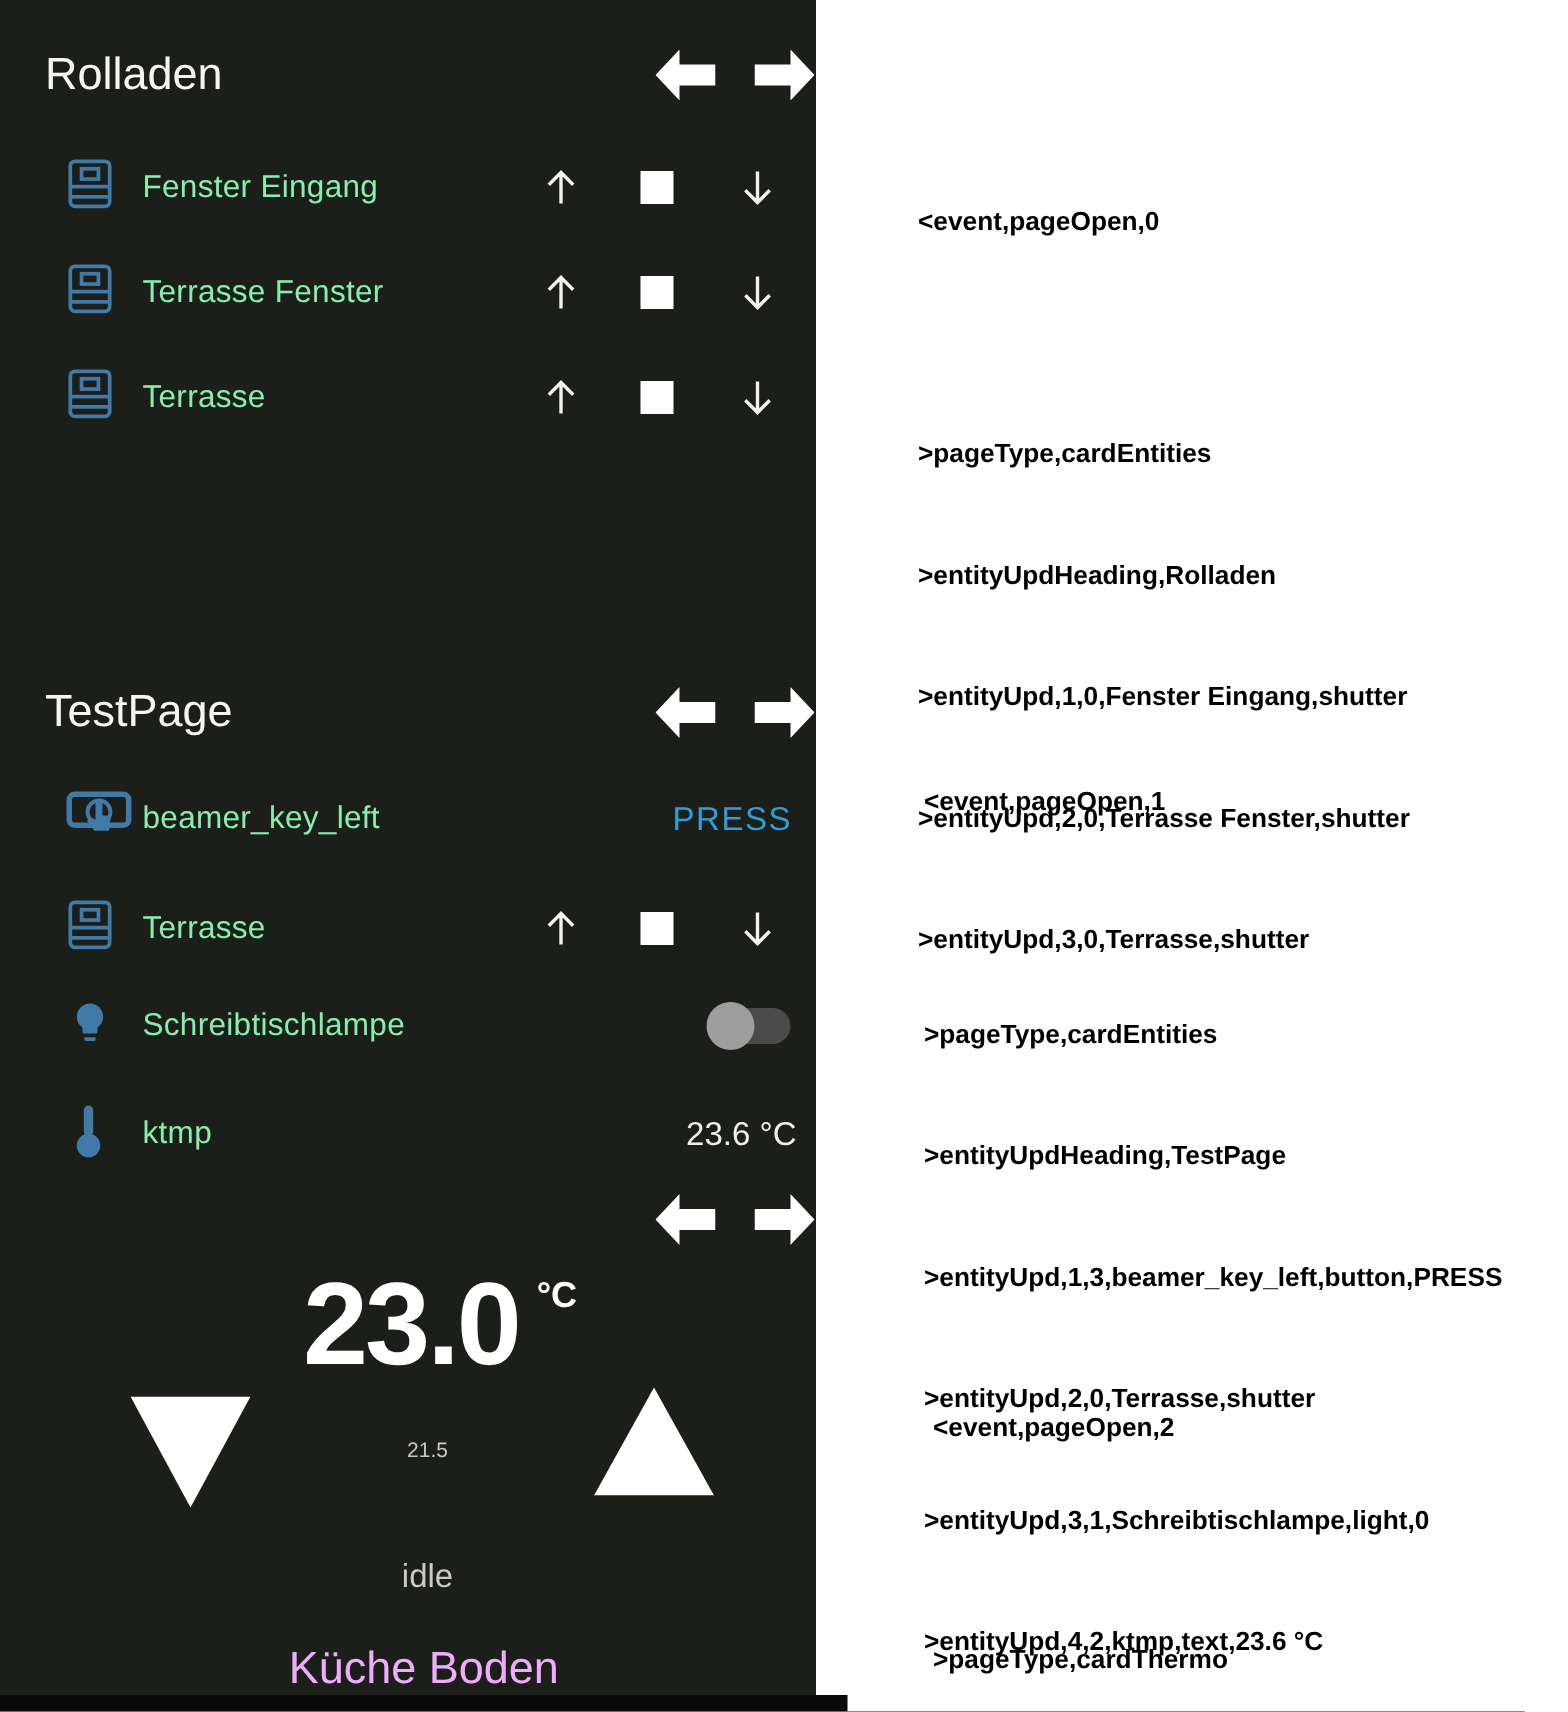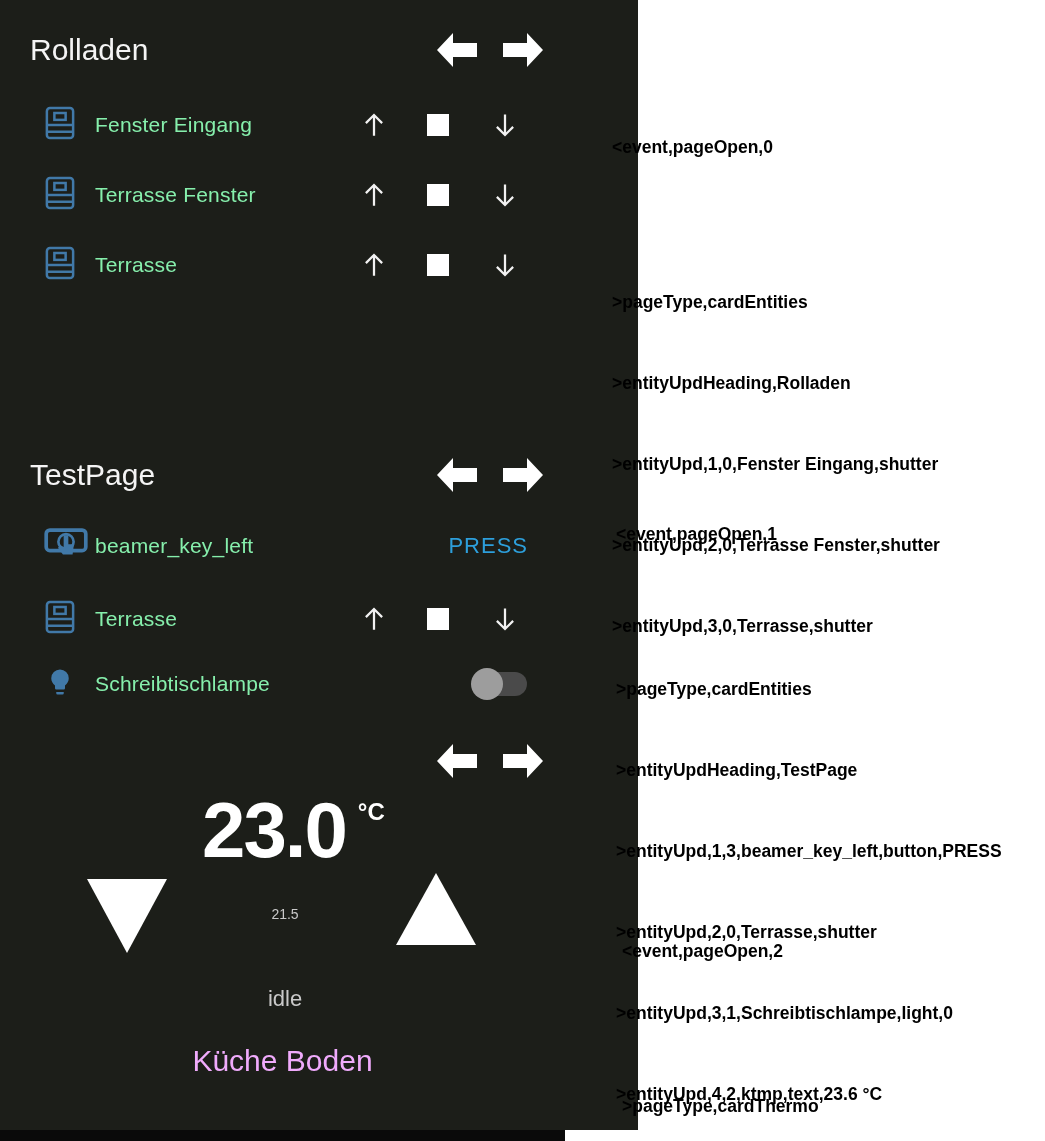--- a/index.html
+++ b/index.html
@@ -4,21 +4,21 @@
 <style>
   * { box-sizing: border-box; }
   html,body { margin:0; padding:0; }
   body {
     width:1045px; height:1141px; position:relative; background:#ffffff;
     font-family:"Liberation Sans", sans-serif; overflow:hidden;
   }
   .canvas { position:absolute; inset:0; }
 
   
-  .panel-column { position:absolute; left:0; top:0; width:638px; height:1130px; background:#1c1e19; overflow:hidden; }
+  .panel-column { position:absolute; left:0; top:0; width:544px; height:1130px; background:#1c1e19; overflow:hidden; }
   .footer-strip { position:absolute; left:0; top:1130px; width:565px; height:11px; background:#0a0a0a; }
 
   .panel { position:absolute; left:0; width:565px; }
   .panel-title { position:absolute; left:30px; margin:0; font-size:30px; font-weight:400; color:#f4f4f4; white-space:nowrap; }
   .nav { position:absolute; left:437px; display:flex; gap:26px; }
   .nav-btn { width:40px; height:34px; display:block; }
   .nav-btn svg { display:block; }
 
   .row { position:absolute; left:0; width:565px; height:42px; }
   .row .e-icon { position:absolute; left:45px; top:50%; transform:translateY(-50%); }
@@ -206,23 +206,33 @@
             <path fill="#4179a8" d="M12,2A7,7 0 0,1 19,9C19,11.38 17.81,13.47 16,14.74V17A1,1 0 0,1 15,18H9A1,1 0 0,1 8,17V14.74C6.19,13.47 5,11.38 5,9A7,7 0 0,1 12,2M9,21V20H15V21A1,1 0 0,1 14,22H10A1,1 0 0,1 9,21Z"></path>
           </svg>
         </span>
         <span class="e-label">Schreibtischlampe</span>
         <span class="toggle">
           <span class="track"></span>
           <span class="knob"></span>
         </span>
       </div>
 
+      <div class="row" style="top:285px;">
+        <span class="e-icon thermo">
+          <svg width="22" height="38" viewBox="0 0 14 24">
+            <rect x="5" y="1.5" width="4" height="13" rx="2" fill="#4179a8"></rect>
+            <circle cx="7" cy="18.5" r="5" fill="#4179a8"></circle>
+          </svg>
+        </span>
+        <span class="e-label">ktmp</span>
+        <span class="value-text">23.6 °C</span>
+      </div>
     </section>
 
-    <section class="panel" style="top:730px;height:360px;">
+    <section class="panel" style="top:782px;height:360px;">
       <div class="nav" style="top:14px;">
         <span class="nav-btn">
           <svg width="40" height="34" viewBox="0 0 40 34">
               <polygon points="16,0 16,10 40,10 40,24 16,24 16,34 0,17" fill="#ffffff"></polygon>
             </svg>
         </span>
         <span class="nav-btn">
           <svg width="40" height="34" viewBox="0 0 40 34">
               <polygon points="24,0 24,10 0,10 0,24 24,24 24,34 40,17" fill="#ffffff"></polygon>
             </svg>

